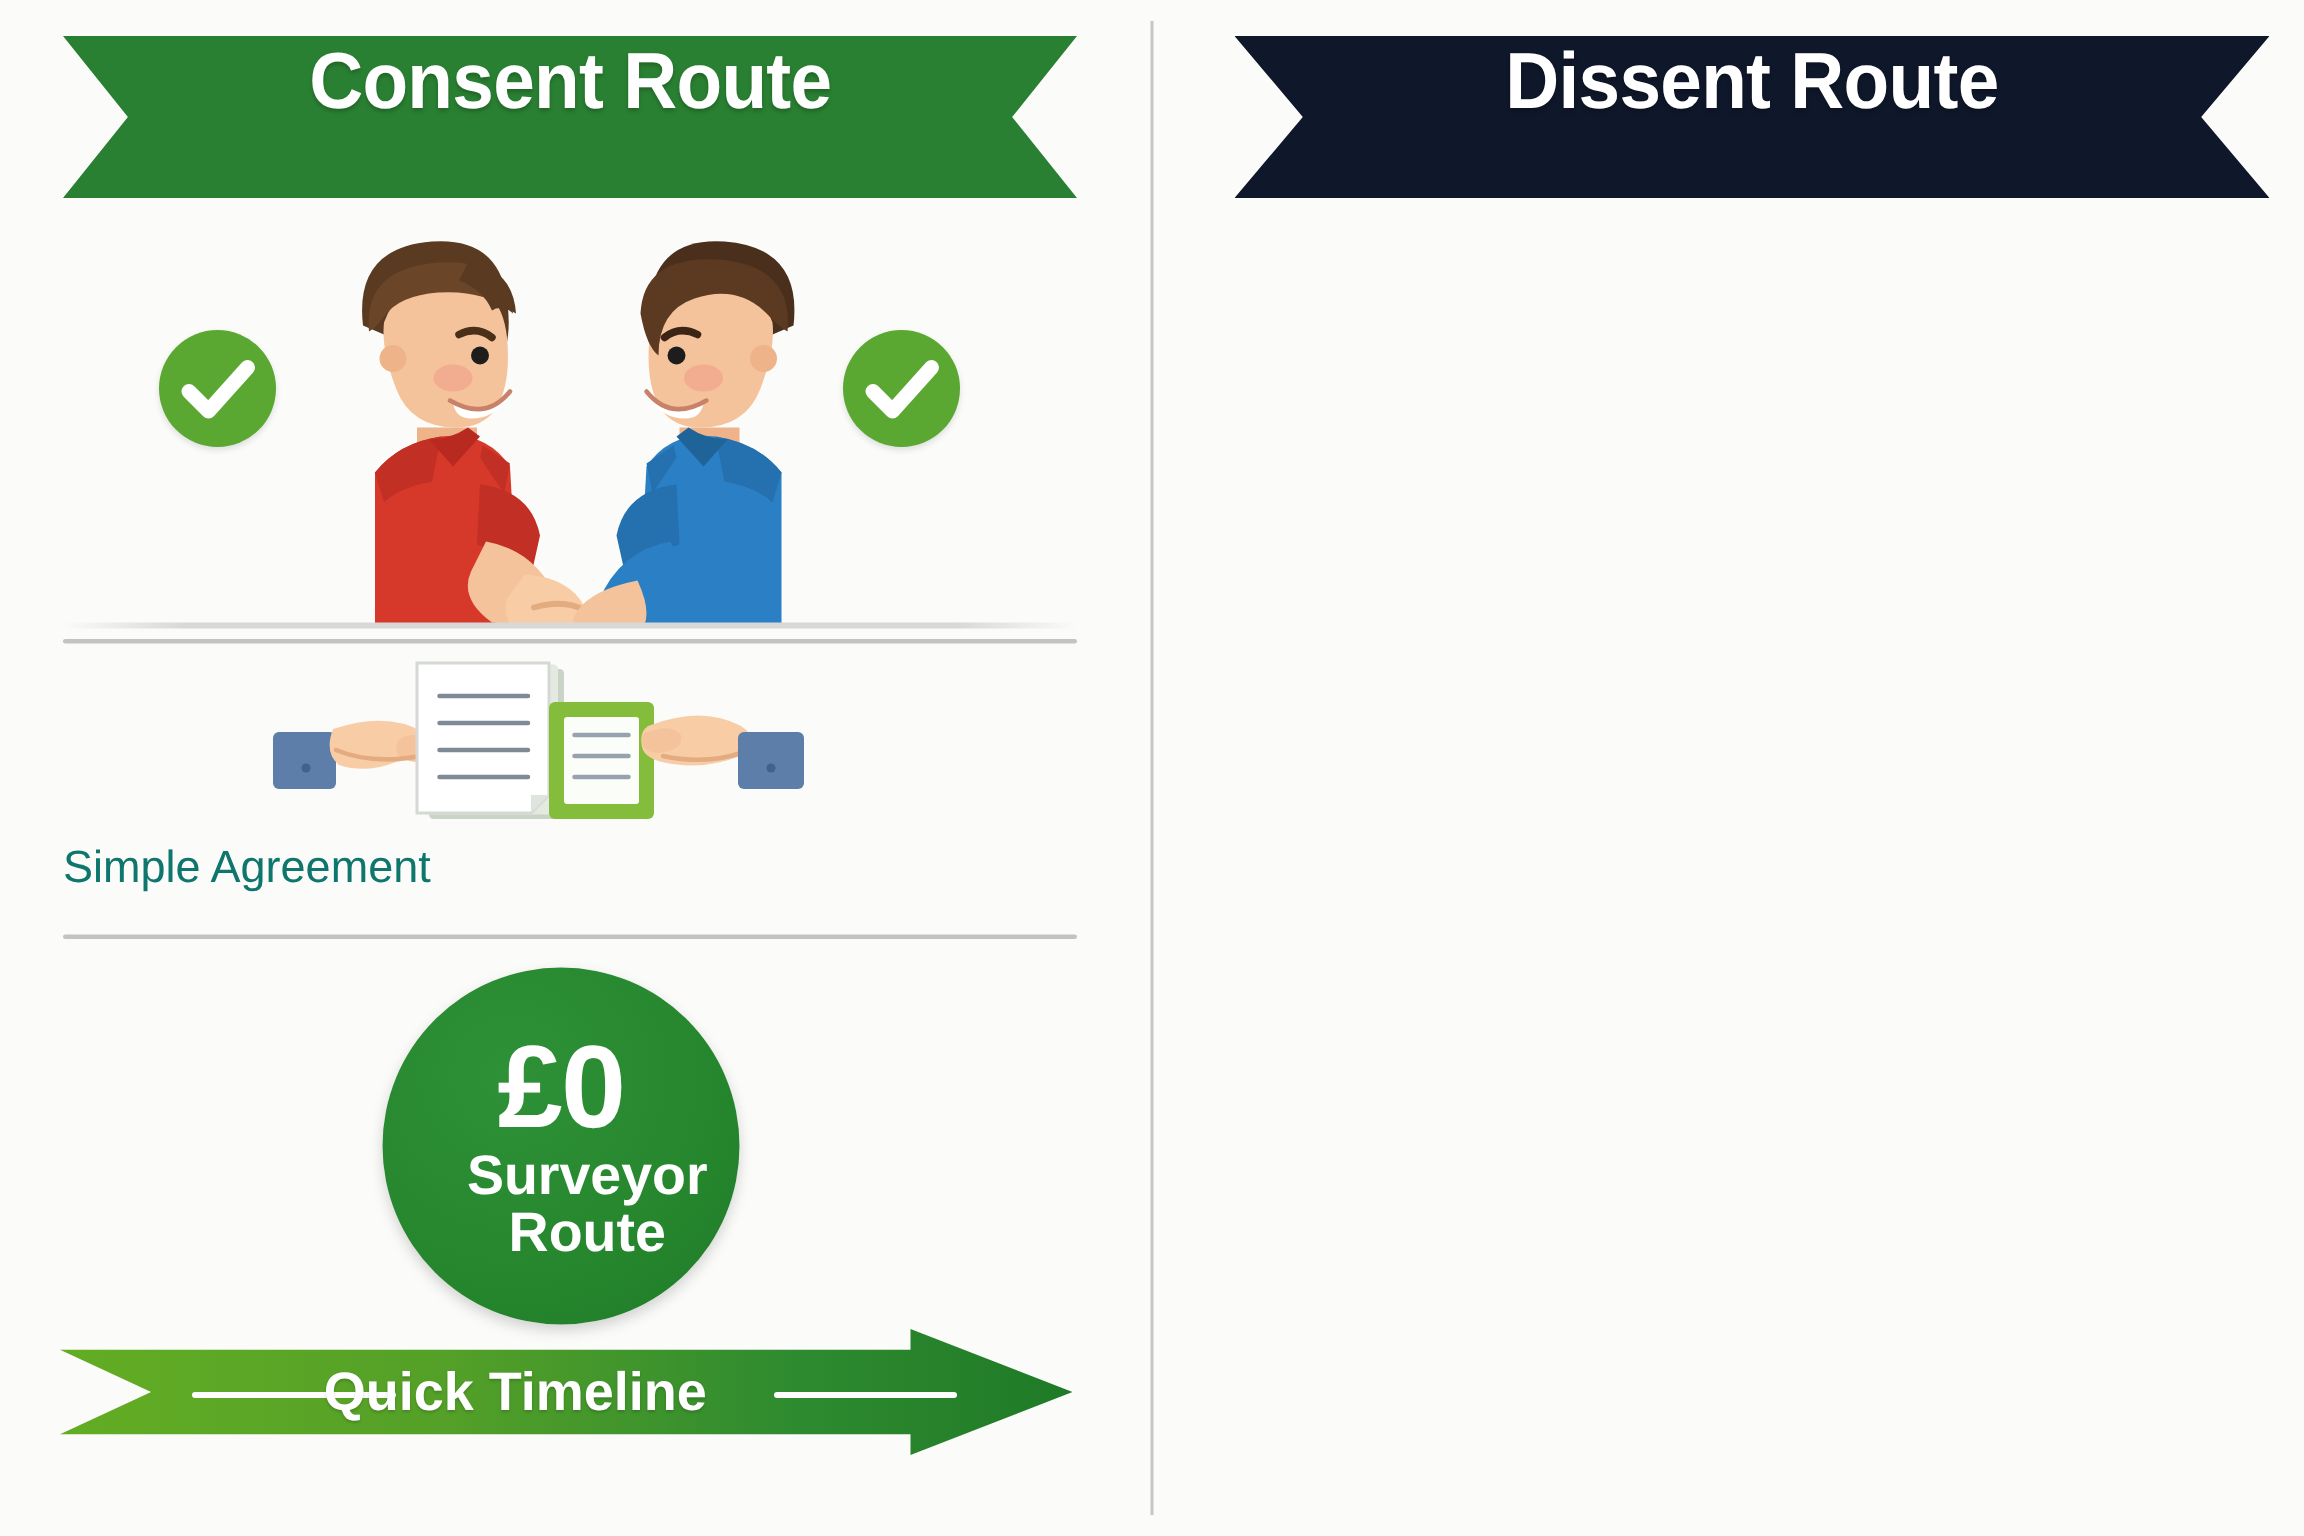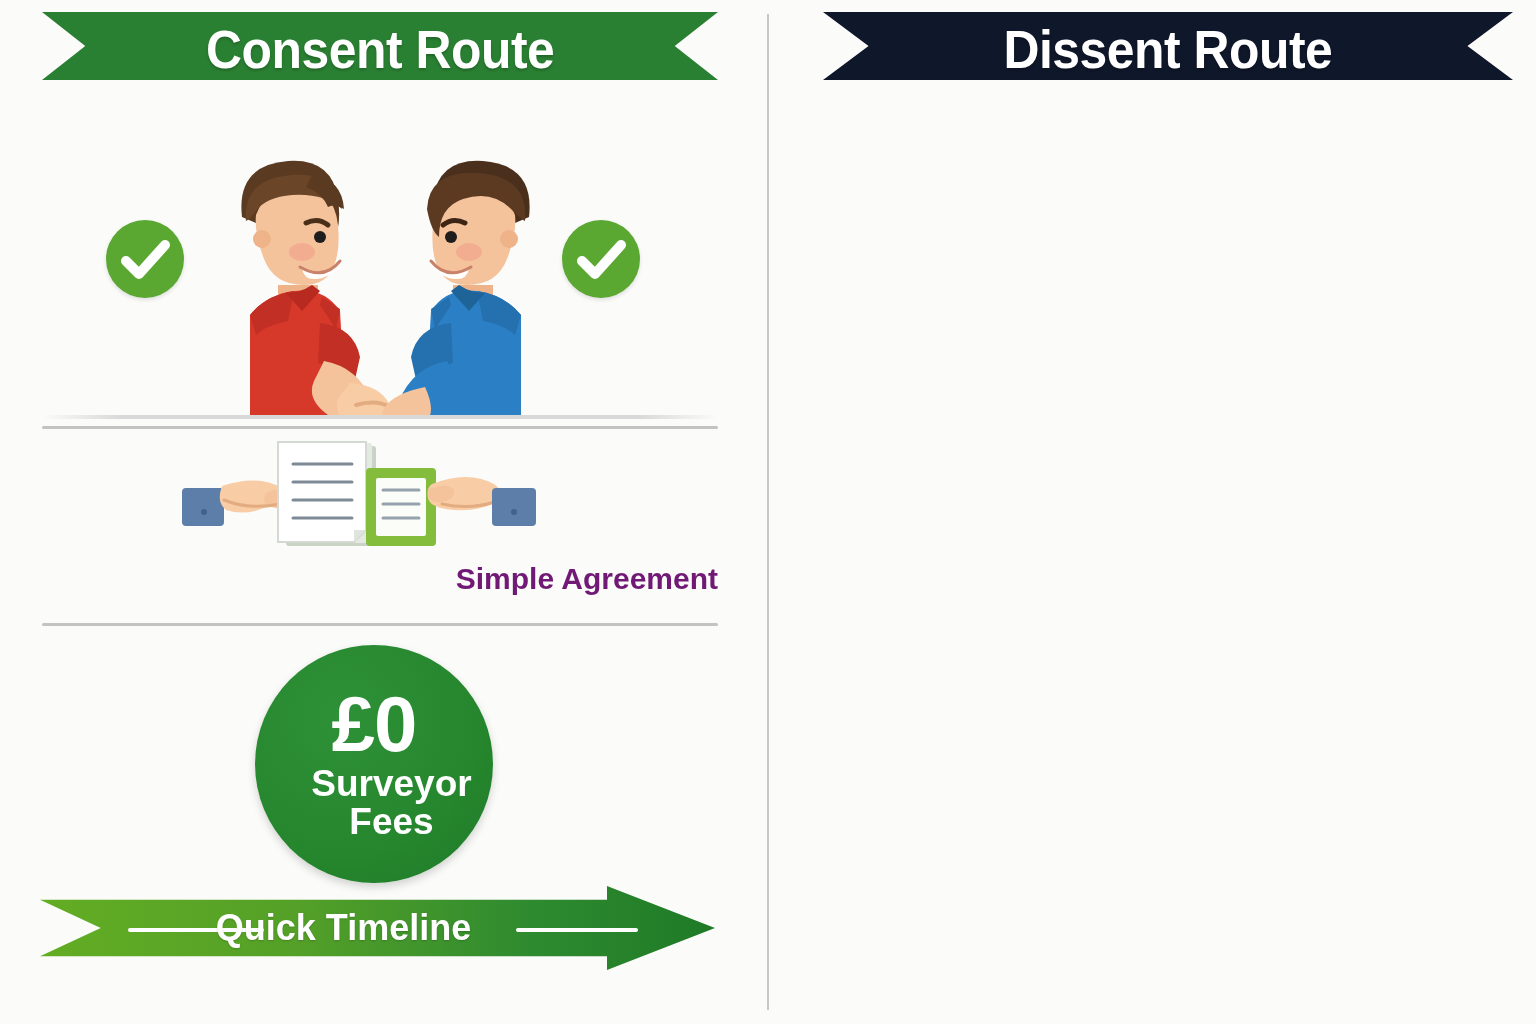--- a/index.html
+++ b/index.html
@@ -21,23 +21,23 @@
   }
   .center-divider{
     position:absolute;left:767px;top:14px;
     width:2px;height:996px;
     background:#c6c6c6;
     z-index:5;
   }
 
   
   .ribbon{
-    position:absolute;top:12px;
-    height:68px;
-    display:flex;align-items:flex-end;justify-content:center;
+    position:absolute;top:24px;
+    height:108px;
+    display:flex;align-items:flex-start;justify-content:center;
     -webkit-clip-path:polygon(0 0, 100% 0, 100% 100%, 0 100%, 6.2% 50%);
     clip-path:polygon(0 0, 100% 0, 100% 100%, 0 100%, 6.2% 50%);
     filter:drop-shadow(0 3px 4px rgba(0,0,0,0.18));
   }
   .ribbon.left{
     left:42px;width:676px;
     background:#2a8032;
     -webkit-clip-path:polygon(0 0, 100% 0, 93.6% 50%, 100% 100%, 0 100%, 6.4% 50%);
     clip-path:polygon(0 0, 100% 0, 93.6% 50%, 100% 100%, 0 100%, 6.4% 50%);
   }
@@ -83,22 +83,22 @@
     position:absolute;left:0;bottom:-2px;width:676px;height:4px;
     background:linear-gradient(90deg,rgba(210,210,210,0) 0%,#d8d8d8 12%,#d8d8d8 88%,rgba(210,210,210,0) 100%);
   }
 
   
   .agreement-block{
     position:absolute;left:42px;top:440px;width:676px;height:175px;
   }
   .agreement-art{position:absolute;left:138px;top:0;width:400px;height:120px;}
   .caption-navy{
-    position:absolute;left:0;width:100%;text-align:right;
-    color:#701a75;font-weight:bold;
+    position:absolute;left:0;width:100%;text-align:left;
+    color:#0f766e;font-weight:normal;
   }
   .agreement-caption{top:122px;font-size:30px;}
 
   
   .fee-circle{
     position:absolute;left:255px;top:645px;width:238px;height:238px;border-radius:50%;
     background:radial-gradient(circle at 36% 30%, #2f9137 0%, #25862d 62%, #1f7a28 100%);
     box-shadow:0 4px 9px rgba(0,0,0,0.17);
     display:flex;flex-direction:column;align-items:center;justify-content:center;
     color:#ffffff;
@@ -261,21 +261,21 @@
       </svg>
       <div class="caption-navy agreement-caption">Simple Agreement</div>
     </div>
 
     <div class="sep" style="top:623px;"></div>
 
     <div class="fee-circle">
       <div class="fee-amount">£0</div>
       <div class="fee-label">
         <div>Surveyor</div>
-        <div>Fees</div>
+        <div>Route</div>
       </div>
     </div>
 
     <div class="timeline-arrow left">
       <div class="arrow-inner">
         <div class="arrow-rule r1"></div>
         <div class="arrow-label">Quick Timeline</div>
         <div class="arrow-rule r2"></div>
       </div>
     </div>

